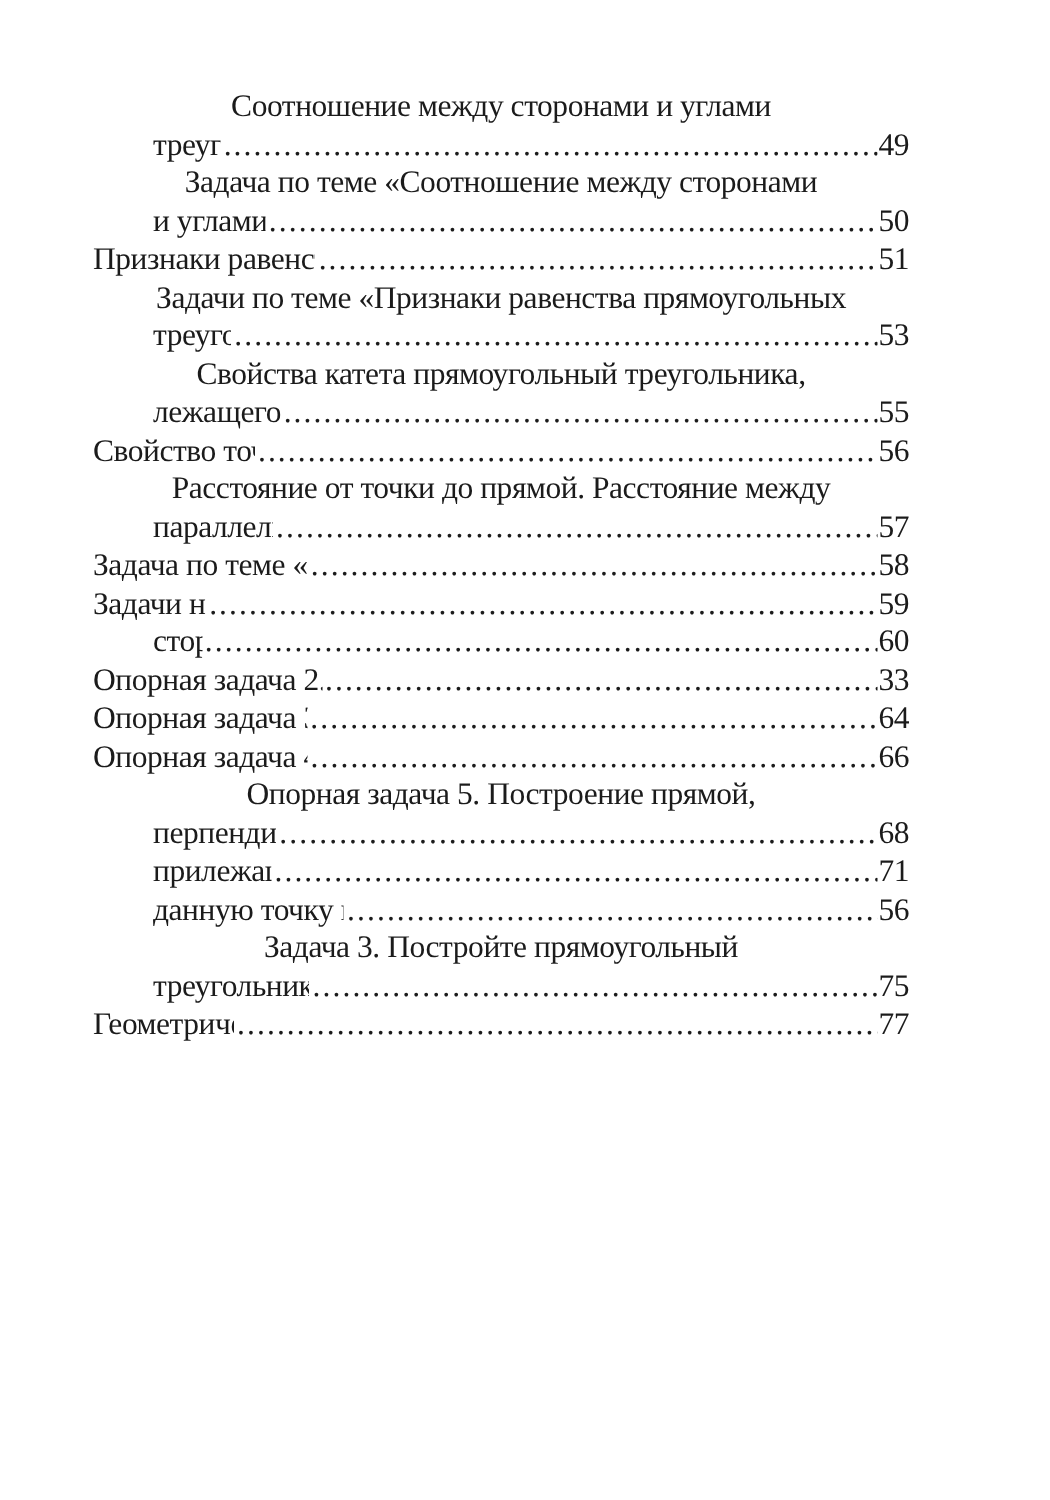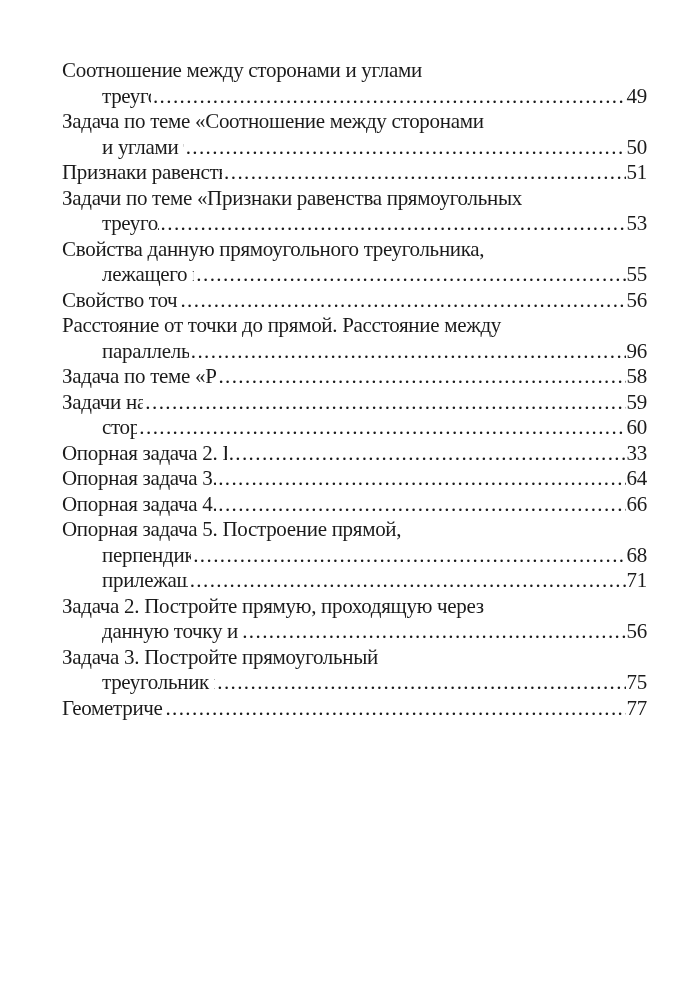--- a/index.html
+++ b/index.html
@@ -9,26 +9,27 @@
   }
   body {
     width: 700px;
     height: 1000px;
     overflow: hidden;
   }
   .page {
     box-sizing: border-box;
     width: 700px;
     height: 1000px;
-    padding: 58px 53px 0 62px;
+    padding: 58px 94px 0 62px;
     font-family: "Liberation Serif", "DejaVu Serif", serif;
     font-size: 21px;
     line-height: 25.5px;
     letter-spacing: -0.3px;
     color: #1b1b1b;
+    text-align: center;
   }
   .toc-entry {
     margin: 0;
   }
   .line {
     white-space: nowrap;
   }
   .line.cont {
     padding-left: 40px;
   }
@@ -88,40 +89,40 @@
       </div>
       <div class="toc-entry">
         <div class="line">Задачи по теме «Признаки равенства прямоугольных</div>
         <div class="line last cont">
           <span class="txt">треугольников»</span>
           <span class="dots"></span>
           <span class="pagenum">53</span>
         </div>
       </div>
       <div class="toc-entry">
-        <div class="line">Свойства данную прямоугольного треугольника,</div>
+        <div class="line">Свойства катета прямоугольный треугольника,</div>
         <div class="line last cont">
           <span class="txt">лежащего против угла в 30°</span>
           <span class="dots"></span>
           <span class="pagenum">55</span>
         </div>
       </div>
       <div class="toc-entry">
         <div class="line last">
           <span class="txt">Свойство точек биссектрисы угла</span>
           <span class="dots"></span>
           <span class="pagenum">56</span>
         </div>
       </div>
       <div class="toc-entry">
         <div class="line">Расстояние от точки до прямой. Расстояние между</div>
         <div class="line last cont">
           <span class="txt">параллельными прямыми</span>
           <span class="dots"></span>
-          <span class="pagenum">96</span>
+          <span class="pagenum">57</span>
         </div>
       </div>
       <div class="toc-entry">
         <div class="line last">
           <span class="txt">Задача по теме «Расстояние от точки до прямой»</span>
           <span class="dots"></span>
           <span class="pagenum">58</span>
         </div>
       </div>
       <div class="toc-entry">
@@ -168,21 +169,20 @@
         </div>
       </div>
       <div class="toc-entry">
         <div class="line last cont">
           <span class="txt">прилежащим к ней углам</span>
           <span class="dots"></span>
           <span class="pagenum">71</span>
         </div>
       </div>
       <div class="toc-entry">
-        <div class="line">Задача 2. Постройте прямую, проходящую через</div>
         <div class="line last cont">
           <span class="txt">данную точку и параллельную данной прямой</span>
           <span class="dots"></span>
           <span class="pagenum">56</span>
         </div>
       </div>
       <div class="toc-entry">
         <div class="line">Задача 3. Постройте прямоугольный</div>
         <div class="line last cont">
           <span class="txt">треугольник по гипотенузе и катету</span>

